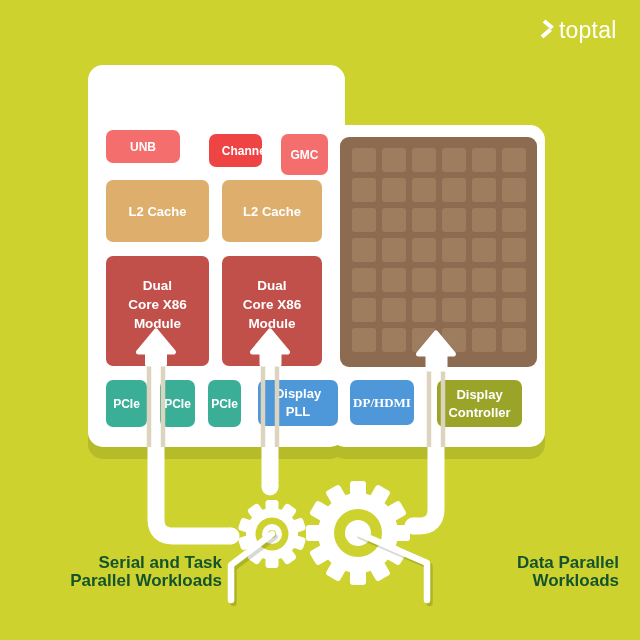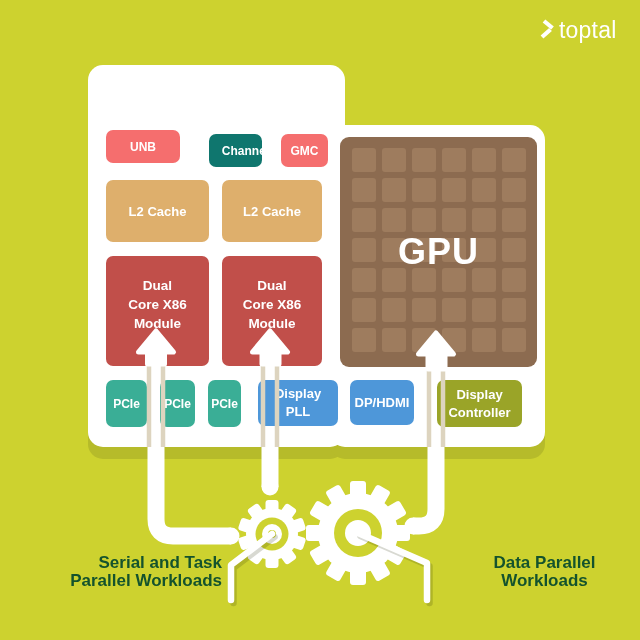--- a/index.html
+++ b/index.html
@@ -5,39 +5,39 @@
   html,body{margin:0;padding:0;}
   #stage{position:relative;width:640px;height:640px;background:#cdd22f;overflow:hidden;
          font-family:"Liberation Sans",sans-serif;}
   .layer{position:absolute;left:0;top:0;}
   .blk{position:absolute;border-radius:7px;display:flex;align-items:center;justify-content:center;
        color:#fff;font-weight:bold;text-align:center;box-sizing:border-box;}
   .prelines{white-space:pre-line;}
   .ddr3{left:106px;top:79px;width:222px;height:43px;border-radius:9px;font-size:13px;}
   .unb{left:106px;top:130px;width:74px;height:33px;font-size:12px;}
   .channel{left:209px;top:134px;width:53px;height:33px;font-size:12px;}
-  .gmc{left:281px;top:134px;width:47px;height:33px;font-size:12px;}
+  .gmc{left:281px;top:134px;width:47px;height:41px;font-size:12px;}
   .l2a{left:106px;top:180px;width:103px;height:62px;font-size:13px;}
   .l2b{left:222px;top:180px;width:100px;height:62px;font-size:13px;}
   .m1{left:106px;top:256px;width:103px;height:110px;font-size:13.5px;line-height:1.4;
       align-items:flex-start;padding-top:21px;}
   .m2{left:222px;top:256px;width:100px;height:110px;font-size:13.5px;line-height:1.4;
       align-items:flex-start;padding-top:21px;}
   .pcie1{left:106px;top:380px;width:41px;height:47px;font-size:12px;}
   .pcie2{left:160px;top:380px;width:35px;height:47px;font-size:12px;}
   .pcie3{left:208px;top:380px;width:33px;height:47px;font-size:12px;}
   .pll{left:258px;top:380px;width:80px;height:46px;font-size:13px;line-height:1.35;}
-  .dphdmi{left:350px;top:380px;width:64px;height:45px;font-size:13px;}
+  .dphdmi{left:350px;top:380px;width:64px;height:45px;font-size:13px;font-family:Liberation Serif, serif;}
   .dc{left:437px;top:380px;width:85px;height:47px;font-size:13px;line-height:1.35;}
   .gpu{left:340px;top:137px;width:197px;height:230px;border-radius:9px;}
   .gpu-cell{position:absolute;width:24px;height:24px;border-radius:3px;}
   .gpu-label{position:relative;z-index:2;font-size:36px;font-weight:bold;letter-spacing:1px;}
   .wk-label{position:absolute;color:#14532d;font-weight:bold;font-size:17px;line-height:1.07;}
   .lbl-serial{left:60px;top:554px;width:162px;text-align:right;}
-  .lbl-data{left:457px;top:554px;width:175px;text-align:center;}
+  .lbl-data{left:444px;top:554px;width:175px;text-align:right;}
   .logo{position:absolute;left:540px;top:17px;display:flex;align-items:flex-start;gap:3px;color:#fff;}
   .wordmark{font-size:23px;font-weight:500;letter-spacing:0.2px;}
 </style>
 </head>
 <body>
 
 <div id="stage">
 
   <svg class="layer" width="640" height="640">
     <g>
@@ -47,21 +47,21 @@
     <g>
       <rect x="88" y="65" width="257" height="382" rx="15" fill="#ffffff"></rect>
       <rect x="330" y="125" width="215" height="322" rx="15" fill="#ffffff"></rect>
     </g>
   </svg>
 
   <div class="layer" style="width:640px;height:640px;">
     <div class="blk unb" style="background-color: rgb(245, 110, 110);">
       <span>UNB</span>
       </div>
-    <div class="blk channel" style="background-color: #0f766e; padding-left: 20px;">
+    <div class="blk channel" style="background-color: #ef4444; padding-left: 20px;">
       <span>Channel</span>
       </div>
     <div class="blk gmc" style="background-color: rgb(245, 110, 110);">
       <span>GMC</span>
       </div>
     <div class="blk l2a" style="background-color: rgb(222, 175, 108);">
       <span>L2 Cache</span>
       </div>
     <div class="blk l2b" style="background-color: rgb(222, 175, 108);">
       <span>L2 Cache</span>
@@ -90,21 +90,20 @@
 PLL</span>
       </div>
     <div class="blk dphdmi" style="background-color: rgb(78, 151, 217);">
       <span>DP/HDMI</span>
       </div>
     <div class="blk dc" style="background-color: rgb(154, 164, 40);">
       <span class="prelines">Display
 Controller</span>
       </div>
     <div class="blk gpu" id="gpu-box" style="background-color: rgb(140, 107, 80);">
-      <span class="gpu-label">GPU</span>
     <div class="gpu-cell" style="left: 12px; top: 11px; background-color: rgb(158, 124, 94);"></div>
         <div class="gpu-cell" style="left: 42px; top: 11px; background-color: rgb(158, 124, 94);"></div>
         <div class="gpu-cell" style="left: 72px; top: 11px; background-color: rgb(158, 124, 94);"></div>
         <div class="gpu-cell" style="left: 102px; top: 11px; background-color: rgb(158, 124, 94);"></div>
         <div class="gpu-cell" style="left: 132px; top: 11px; background-color: rgb(158, 124, 94);"></div>
         <div class="gpu-cell" style="left: 162px; top: 11px; background-color: rgb(158, 124, 94);"></div>
         <div class="gpu-cell" style="left: 12px; top: 41px; background-color: rgb(158, 124, 94);"></div>
         <div class="gpu-cell" style="left: 42px; top: 41px; background-color: rgb(158, 124, 94);"></div>
         <div class="gpu-cell" style="left: 72px; top: 41px; background-color: rgb(158, 124, 94);"></div>
         <div class="gpu-cell" style="left: 102px; top: 41px; background-color: rgb(158, 124, 94);"></div>

